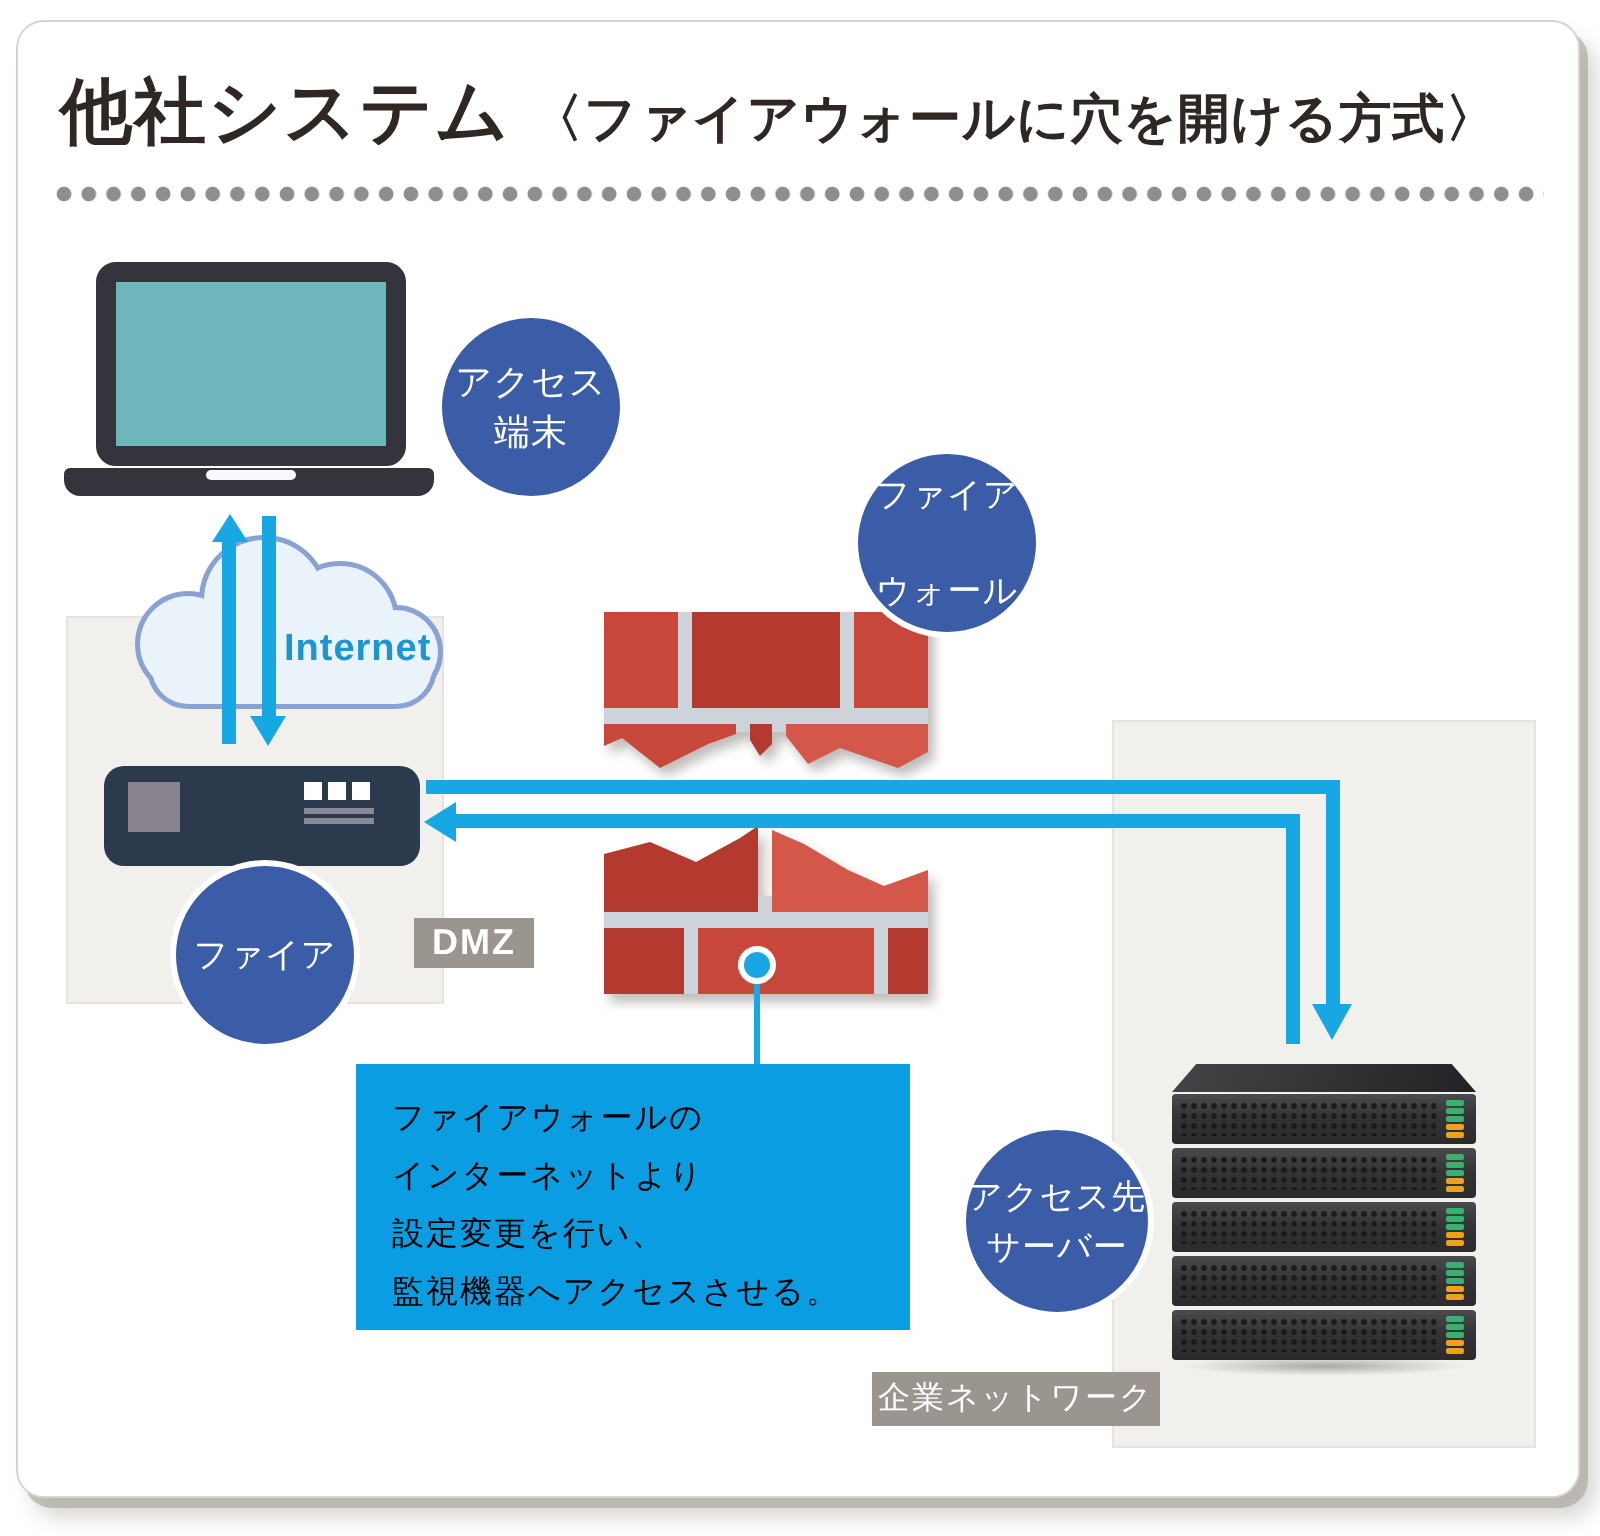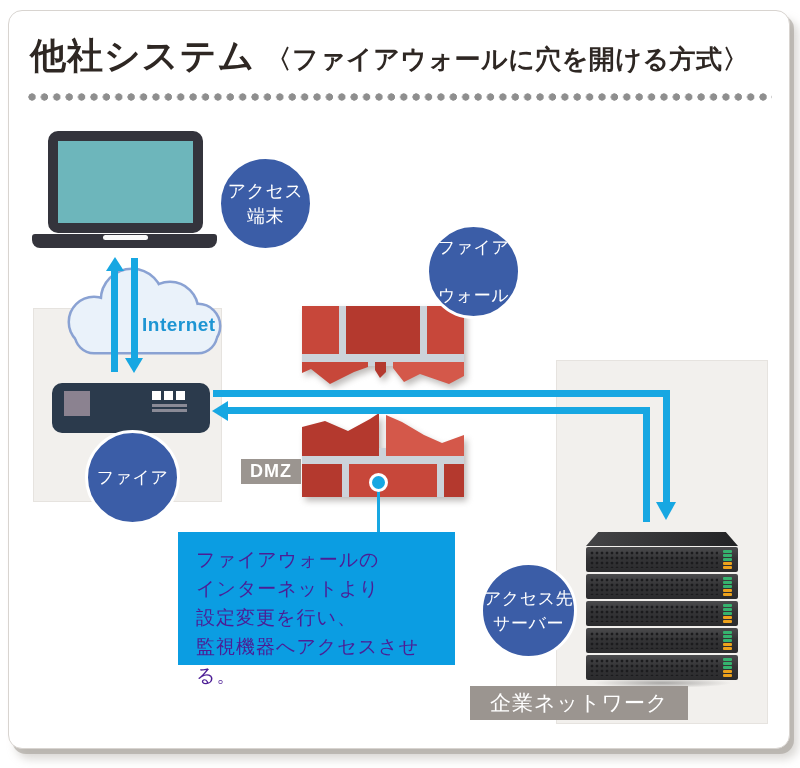--- a/index.html
+++ b/index.html
@@ -60,21 +60,21 @@
   
   .wall { position:absolute; z-index:3; filter:drop-shadow(3px 4px 3px rgba(110,105,100,.45)); }
   .wall-upper { left:302px; top:306px; width:168px; height:86px; }
   .wall-lower { left:302px; top:410px; width:168px; height:90px; }
 
   
   .callout-line { position:absolute; left:377px; top:482px; width:3px; height:52px; background:var(--arrow_cyan,#17a7e2); z-index:5; }
   .callout-dot  { position:absolute; left:369px; top:473px; width:13px; height:13px; border-radius:50%;
     background:var(--arrow_cyan,#17a7e2); border:3px solid #fff; z-index:5; }
   .callout { position:absolute; left:178px; top:532px; width:277px; height:133px; box-sizing:border-box;
-    background:var(--callout_bg,#0b9de2); color:#4c1d95; font-size:19px; line-height:29px;
+    background:var(--callout_bg,#0b9de2); color:#000000; font-size:16px; line-height:29px;
     padding:13px 0 0 18px; letter-spacing:1px; z-index:5; }
 
   
   .server { position:absolute; left:586px; top:532px; width:152px; z-index:3; }
   .server-top { width:152px; height:14px; background:linear-gradient(110deg,#454547,#222224);
     clip-path:polygon(8% 0, 92% 0, 100% 100%, 0 100%); }
   .server-unit { position:relative; width:152px; height:25px; margin-top:2px; border-radius:2px;
     background:linear-gradient(180deg,#4b4b4d 0%,#343436 45%,#2b2b2d 100%); overflow:hidden; }
   .server-unit::before { content:""; position:absolute; left:4px; right:20px; top:4px; bottom:4px;
     background-image:radial-gradient(circle at 2px 2px, #1b1b1d 1.2px, transparent 1.7px);
@@ -89,23 +89,23 @@
   .badge { position:absolute; box-sizing:border-box; border-radius:50%;
     background:var(--badge_blue,#3b5da7); border:3px solid #fff; color:#fff;
     display:flex; flex-direction:column; align-items:center; justify-content:center;
     text-align:center; font-size:17px; line-height:25px; letter-spacing:0.5px; z-index:6; }
   .badge-terminal { left:218px; top:156px; width:95px; height:95px; font-size:18px; }
   .badge-firewall { left:426px; top:224px; width:95px; height:95px;gap:23px; }
   .badge-proxy    { left:85px;  top:430px; width:95px; height:95px; }
   .badge-server   { left:480px; top:562px; width:97px; height:97px; }
 
   
-  .tag { position:absolute; background:var(--tag_gray,#9b9590); color:#fff; z-index:6;margin-left:34px; }
+  .tag { position:absolute; background:var(--tag_gray,#9b9590); color:#fff; z-index:6; }
   .tag-dmz  { left:207px; top:459px; font-size:18px; font-weight:bold; padding:2px 9px; letter-spacing:1px; }
-  .tag-corp { left:436px; top:686px; font-size:21px; padding:3px 20px; letter-spacing:1px; }
+  .tag-corp { left:436px; top:686px; font-size:16px; padding:3px 3px; letter-spacing:1px; }
 </style>
 </head>
 <body>
 
 <div class="card"></div>
 
 <div class="title-row">
   <span class="title-main">他社システム</span>
   <span class="title-sub">〈ファイアウォールに穴を開ける方式〉</span>
 </div>

